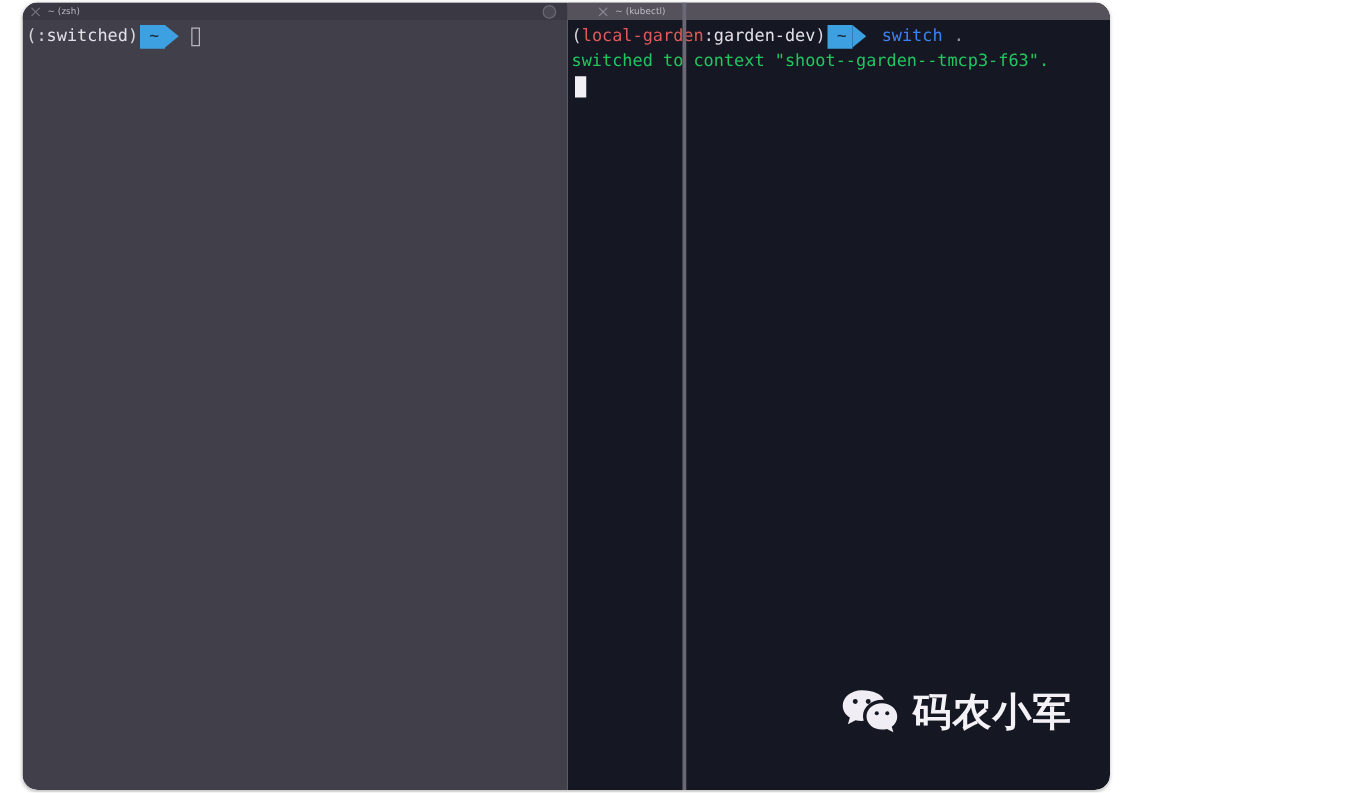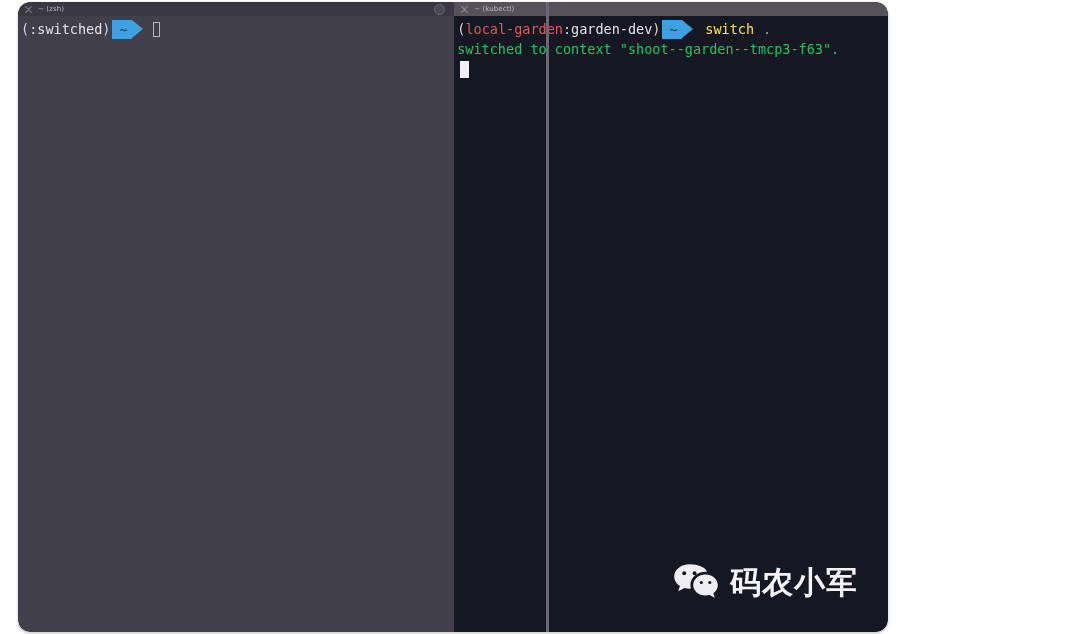--- a/index.html
+++ b/index.html
@@ -53,21 +53,21 @@
     align-items: center;
     padding: 0 6px;
     border-top-left-radius: 12px;
   }
   .pane-right-header {
     position: relative;
     height: 14px;
     background: #55525c;
     display: flex;
     align-items: center;
-    padding: 0 6px;
+    padding: 0 24px;
     border-top-right-radius: 12px;
   }
   .tab-close-icon {
     width: 9px;
     height: 9px;
     margin-right: 5px;
     opacity: 0.45;
     flex: 0 0 auto;
   }
   .tab-close-icon svg { display: block; }
@@ -116,21 +116,21 @@
     line-height: 20px;
     white-space: nowrap;
     display: flex;
     align-items: center;
     padding-left: 3px;
   }
   .txt-paren   { color: #d8d5dd; }
   .txt-context { color: #e05a5a; }
   .txt-colon   { color: #d8d5dd; }
   .txt-ns      { color: #e3e0e8; }
-  .txt-cmd     { color: #fde047; }
+  .txt-cmd     { color: #3b82f6; }
   .txt-arg     { color: #9a9aa4; }
   .txt-out     { color: #22c55e; }
 
   
   .powerline {
     display: inline-flex;
     align-items: center;
     height: 19px;
     margin: 0 1px 0 2px;
     position: relative;
@@ -176,21 +176,21 @@
     display: flex;
     align-items: center;
     padding-left: 3px;
     height: 20px;
   }
 
   
   .watermark {
     position: absolute;
     right: 30px;
-    bottom: 30px;
+    bottom: 42px;
     display: flex;
     align-items: center;
     gap: 11px;
     pointer-events: none;
   }
   .wechat-icon { width: 46px; height: 40px; flex: 0 0 auto; }
   .wechat-icon svg { display: block; }
   .watermark-text {
     font-family: "DejaVu Sans", sans-serif;
     font-size: 31px;

